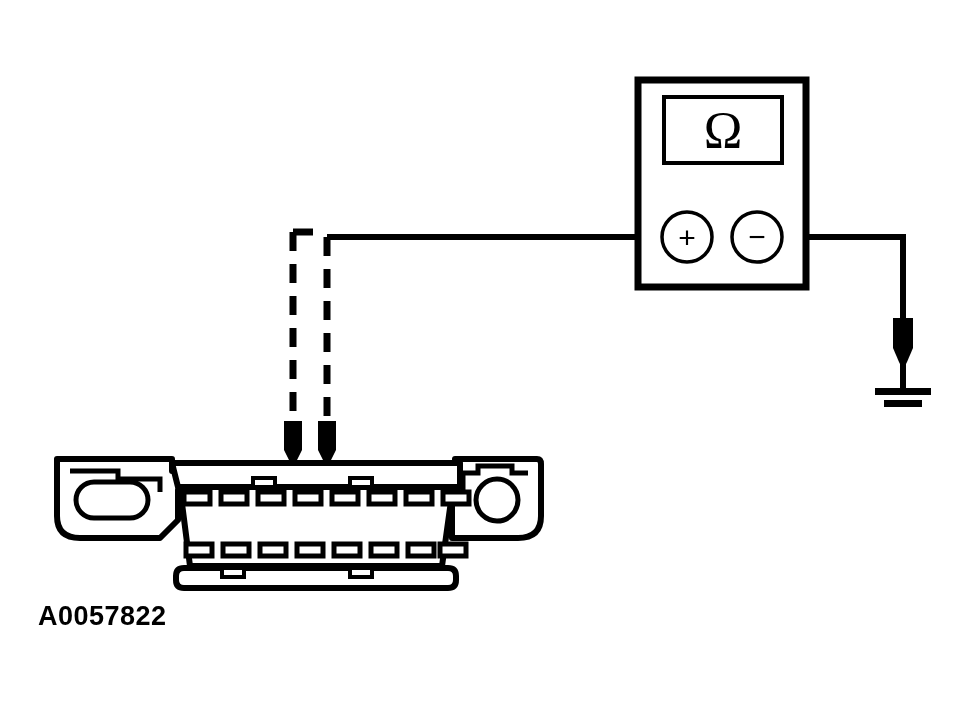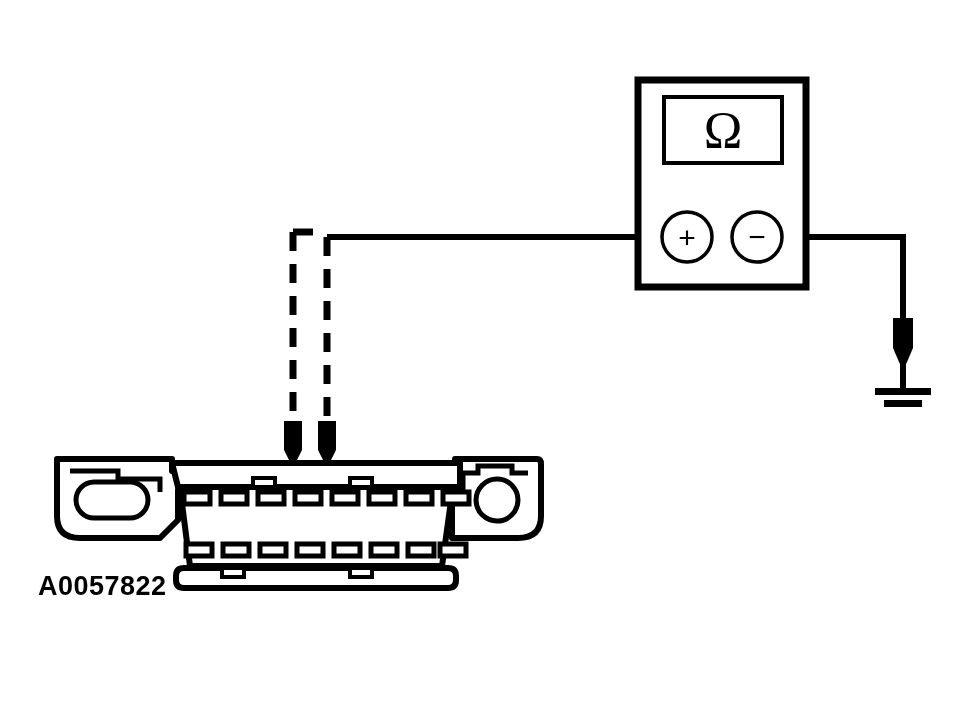--- a/index.html
+++ b/index.html
@@ -22,21 +22,21 @@
     position: absolute;
     left: 0;
     top: 0;
     width: 961px;
     height: 710px;
     display: block;
   }
   .fig-label {
     position: absolute;
     left: 38px;
-    top: 571px;
+    top: 601px;
     font-family: "Liberation Sans", sans-serif;
     font-size: 27px;
     font-weight: bold;
     letter-spacing: 0.5px;
     color: #000000;
     white-space: nowrap;
     user-select: text;
   }
   svg text.omega-glyph {
     font-family: "Liberation Serif", serif;

